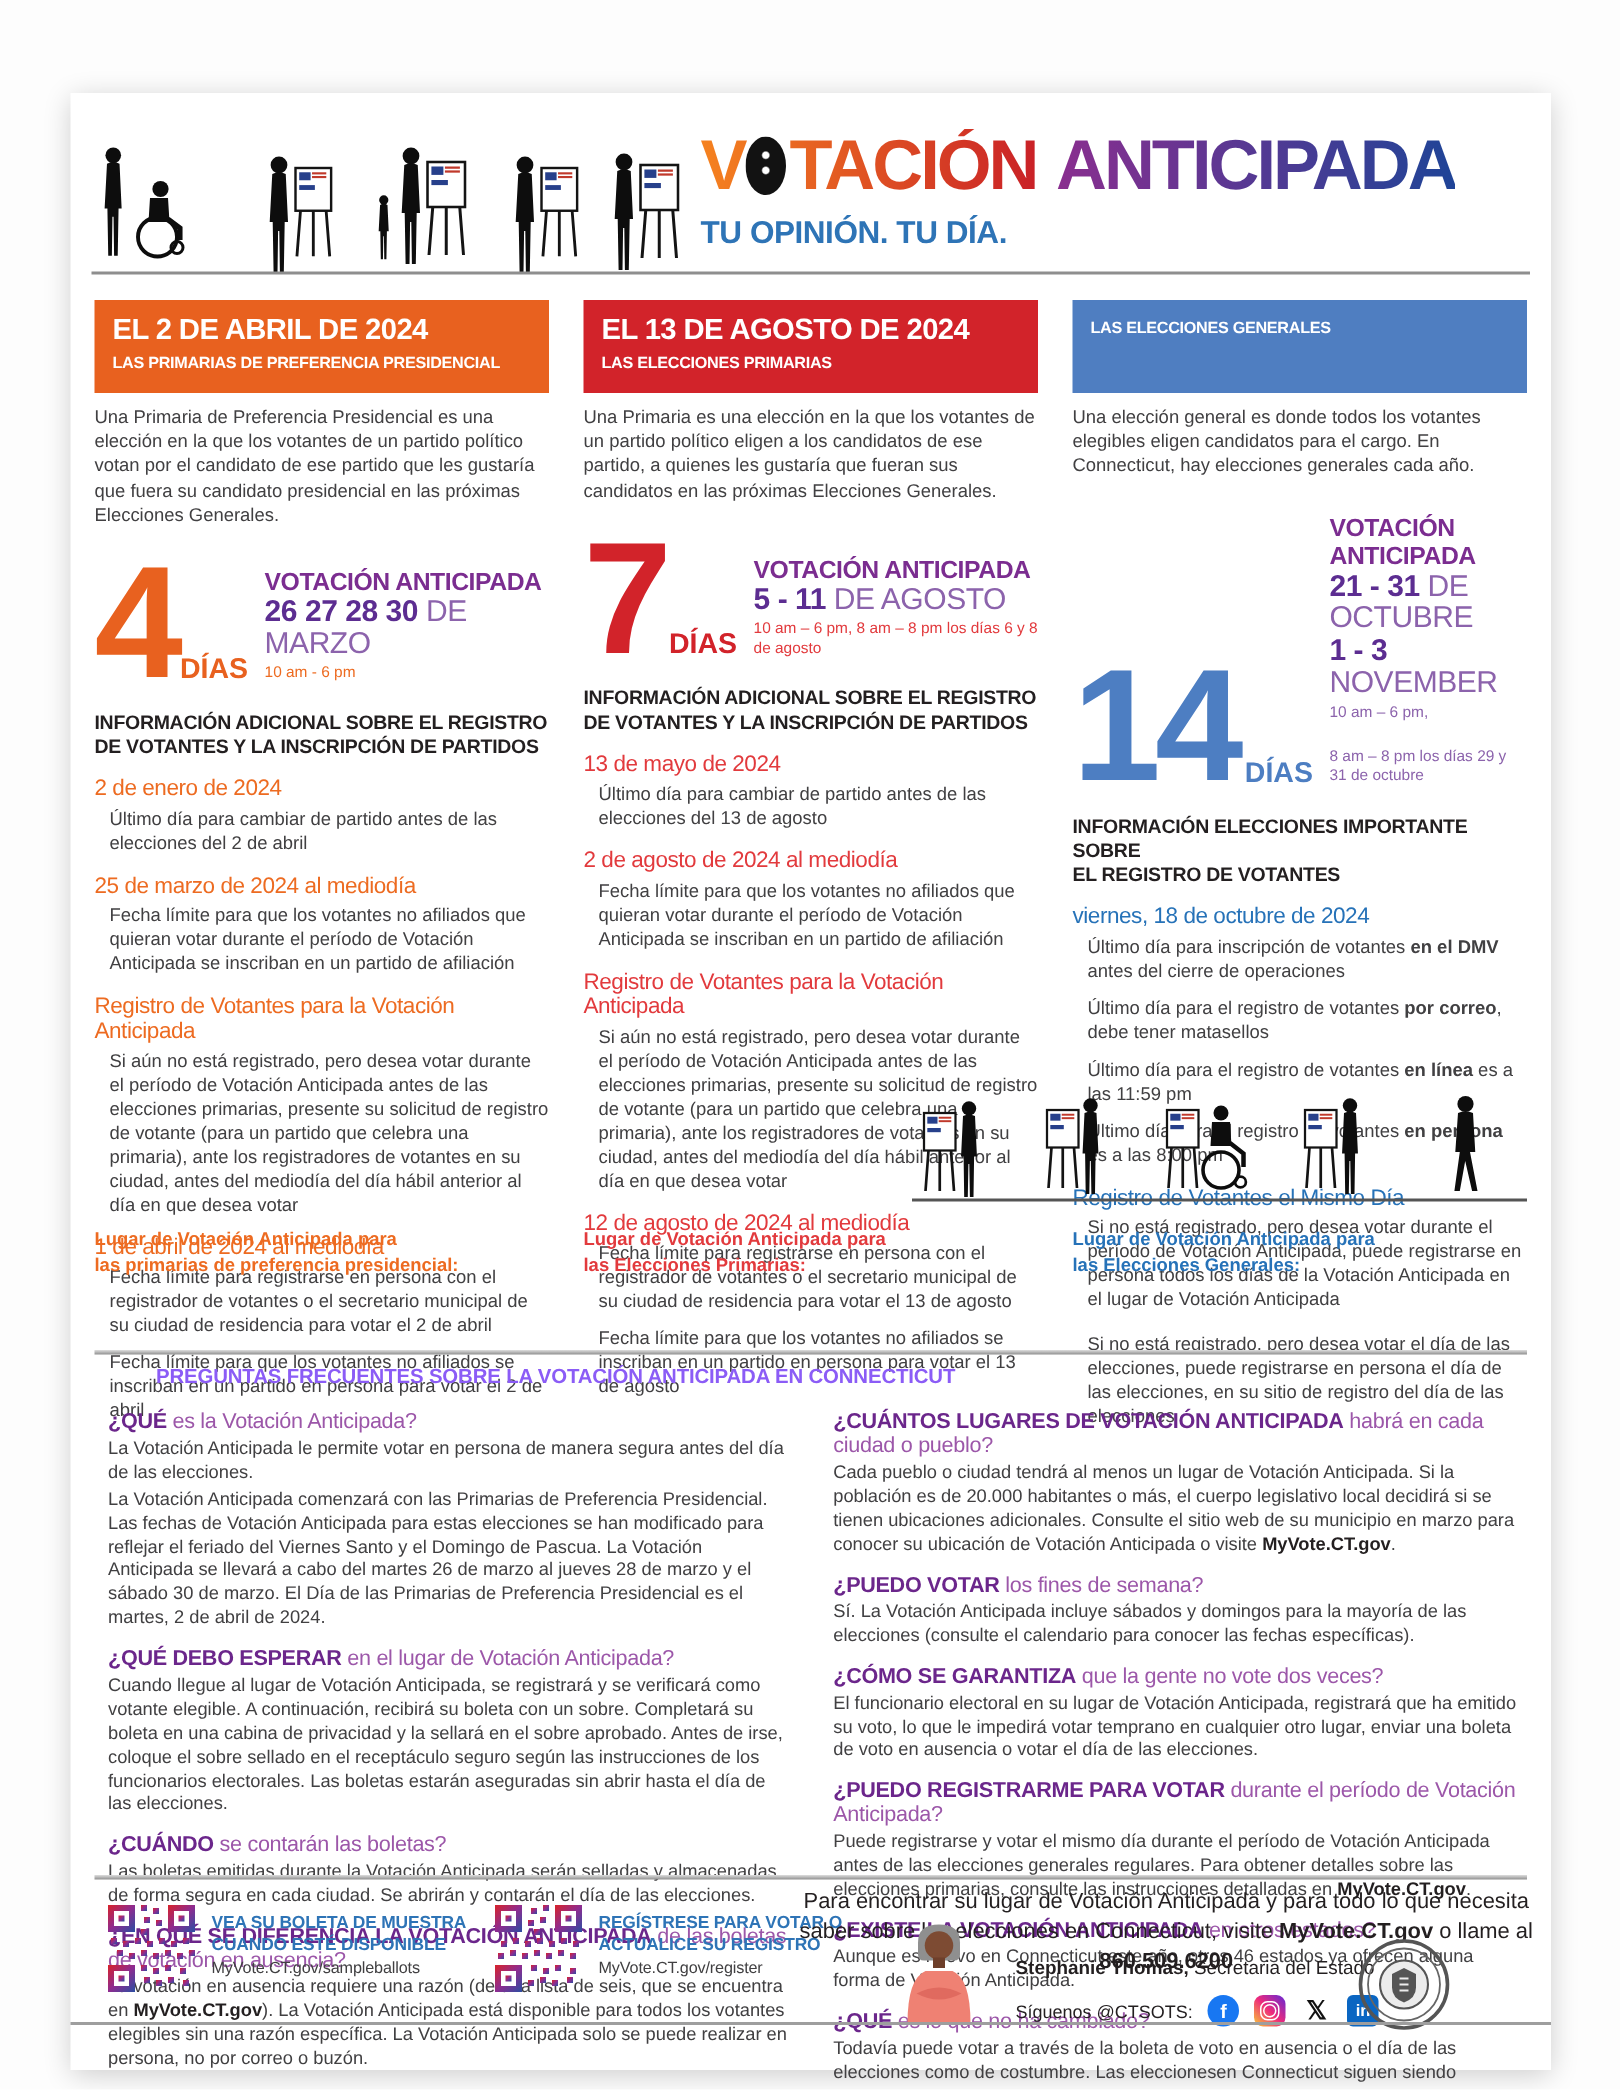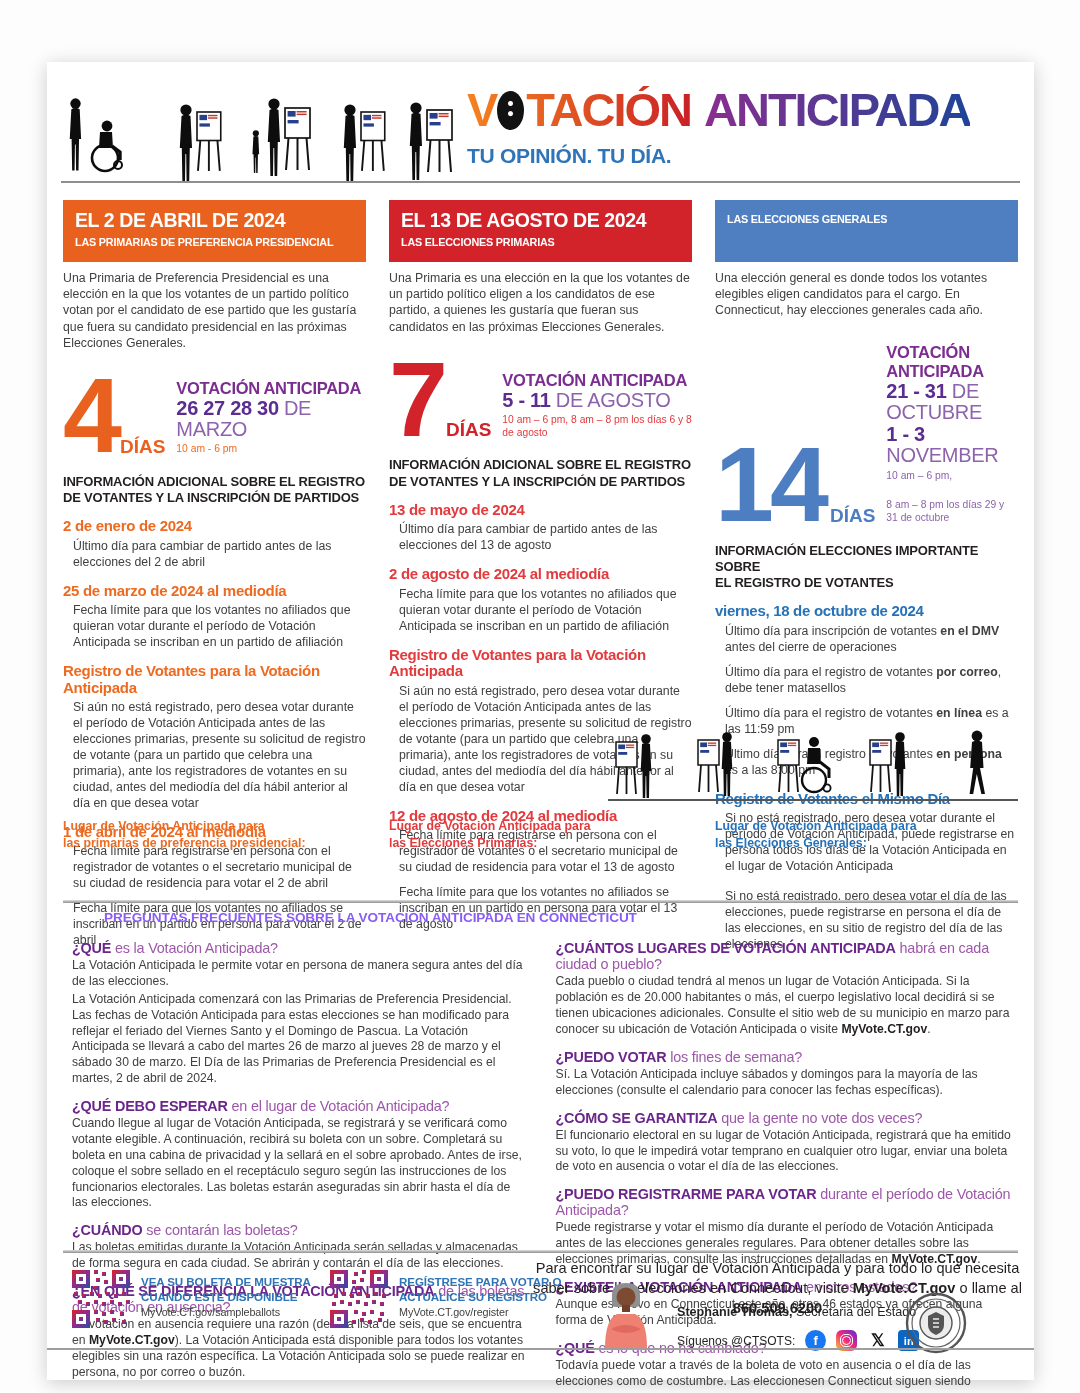--- a/index.html
+++ b/index.html
@@ -31,21 +31,21 @@
   .days-row{display:flex;margin-top:24px;}
   .big-num{display:flex;align-items:flex-end;}
   .num{font-size:106px;font-weight:bold;line-height:0.76;color:var(--num);letter-spacing:-7px;}
   .days-label{font-size:19px;font-weight:bold;color:var(--num);margin-left:5px;line-height:1;}
   .ev{margin-left:11px;align-self:flex-end;}
   .ev-title{font-size:16.5px;font-weight:bold;color:#7B2D90;letter-spacing:-0.3px;}
   .ev-dates{font-size:20px;color:#8C63AC;line-height:1.08;letter-spacing:-0.3px;}
   .ev-dates b{color:#5C2D91;}
   .ev-times{font-size:10.3px;color:var(--times);margin-top:2px;line-height:1.25;}
   .info-head{font-size:13px;font-weight:bold;color:#231F20;margin:18px 0 0;white-space:pre-line;line-height:1.25;letter-spacing:-0.2px;}
-  .item h4{font-size:15px;font-weight:bold;color:var(--accent);margin:12px 0 4px;letter-spacing:-0.3px;line-height:1.1;}
+  .item h4{font-size:15px;font-weight:normal;color:var(--accent);margin:12px 0 4px;letter-spacing:-0.3px;line-height:1.1;}
   .item p{margin:0 0 9px 10px;line-height:1.3;}
   .mid-sil{position:absolute;right:0;top:460px;width:410px;height:70px;}
   .mid-ground{position:absolute;right:0;top:529px;width:410px;border-top:2px solid #555;}
 
   
   .lugar-row{position:absolute;left:16px;right:16px;top:756px;display:grid;grid-template-columns:1fr 1fr 1fr;gap:23px;}
   .lugar{font-weight:bold;color:var(--accent);white-space:pre-line;font-size:12.3px;line-height:1.35;}
 
   .divider{position:absolute;left:16px;right:16px;height:3px;background:linear-gradient(#dedede,#8f8f8f);}
   .div1{top:838px;} .div2{top:1188px;}

